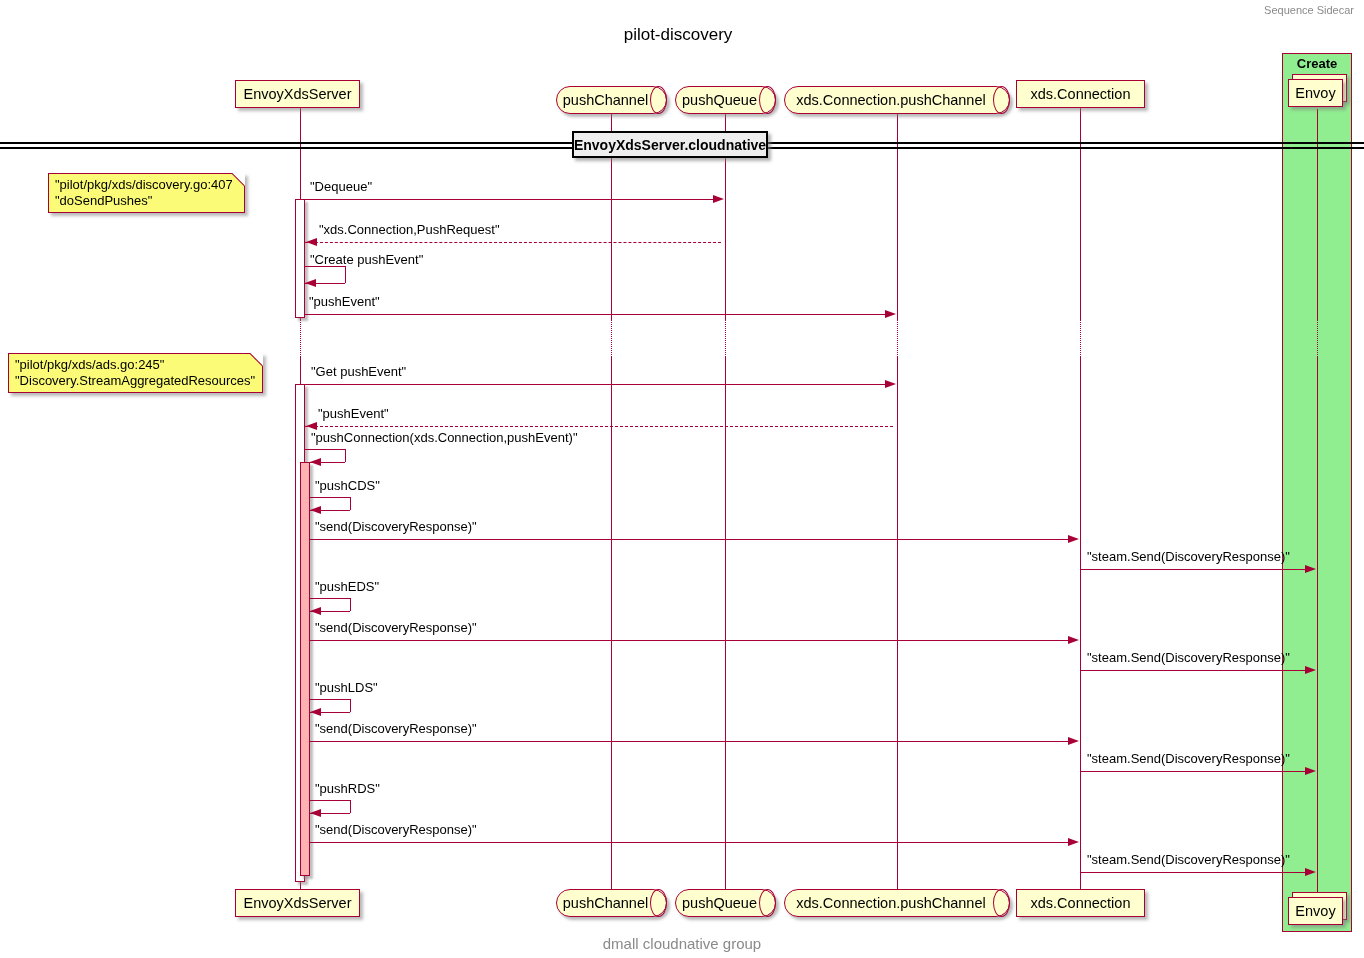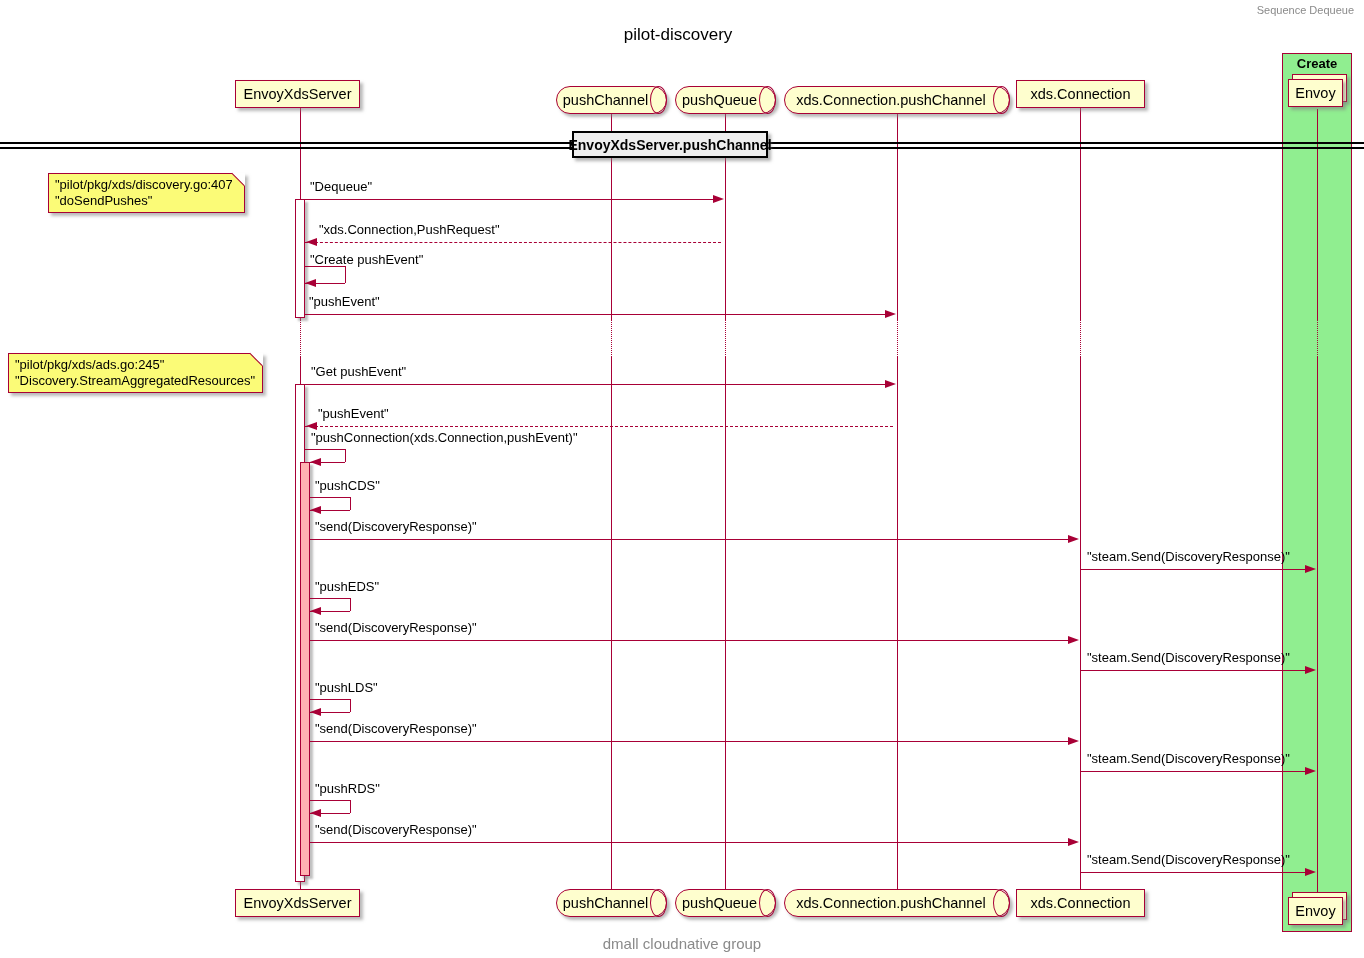--- a/index.html
+++ b/index.html
@@ -54,27 +54,27 @@
   .msg-line.dashed{border-top-style:dashed;border-top-width:1.2px;}
   .vline{width:0;border-left:1.4px solid #A80036;z-index:3;}
   .arr{width:0;height:0;z-index:3;}
   .arr.r{border-left:11px solid #A80036;border-top:4.5px solid transparent;border-bottom:4.5px solid transparent;}
   .arr.l{border-right:11px solid #A80036;border-top:4.5px solid transparent;border-bottom:4.5px solid transparent;}
   .msg-label{font-size:13px;color:#000;white-space:nowrap;z-index:4;}
 </style>
 </head>
 <body>
 
-<div class="abs" id="doc-header">Sequence Dequeue</div>
+<div class="abs" id="doc-header">Sequence Sidecar</div>
 <div class="abs" id="diagram-title">pilot-discovery</div>
 <div class="abs" id="sidecar-box"></div>
 <div class="abs" id="sidecar-title">Create</div>
 <div class="abs divline" id="divider-line-top" style="top:142px;"></div>
 <div class="abs divline" id="divider-line-bottom" style="top:147px;"></div>
-<div class="abs" id="divider-box">EnvoyXdsServer.pushChannel</div>
+<div class="abs" id="divider-box">EnvoyXdsServer.cloudnative</div>
 <div class="abs" id="doc-footer">dmall cloudnative group</div>
 
 <div id="layer-lifelines">
     <div class="abs lifeline" style="left: 300px; top: 108px; height: 212px;"></div>
     <div class="abs lifeline dotted" style="left: 300px; top: 320px; height: 37px;"></div>
     <div class="abs lifeline" style="left: 300px; top: 357px; height: 532px;"></div>
     <div class="abs lifeline" style="left: 611px; top: 114px; height: 206px;"></div>
     <div class="abs lifeline dotted" style="left: 611px; top: 320px; height: 37px;"></div>
     <div class="abs lifeline" style="left: 611px; top: 357px; height: 532px;"></div>
     <div class="abs lifeline" style="left: 725px; top: 114px; height: 206px;"></div>

